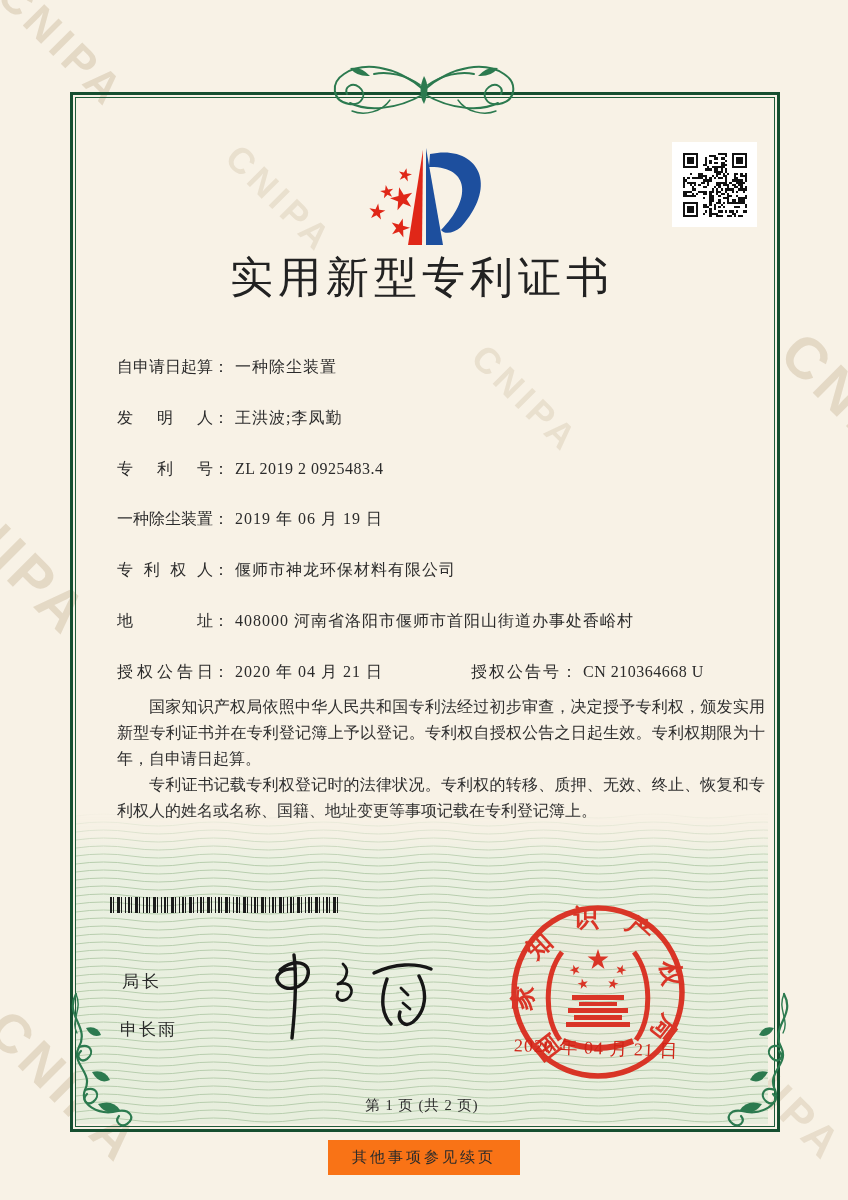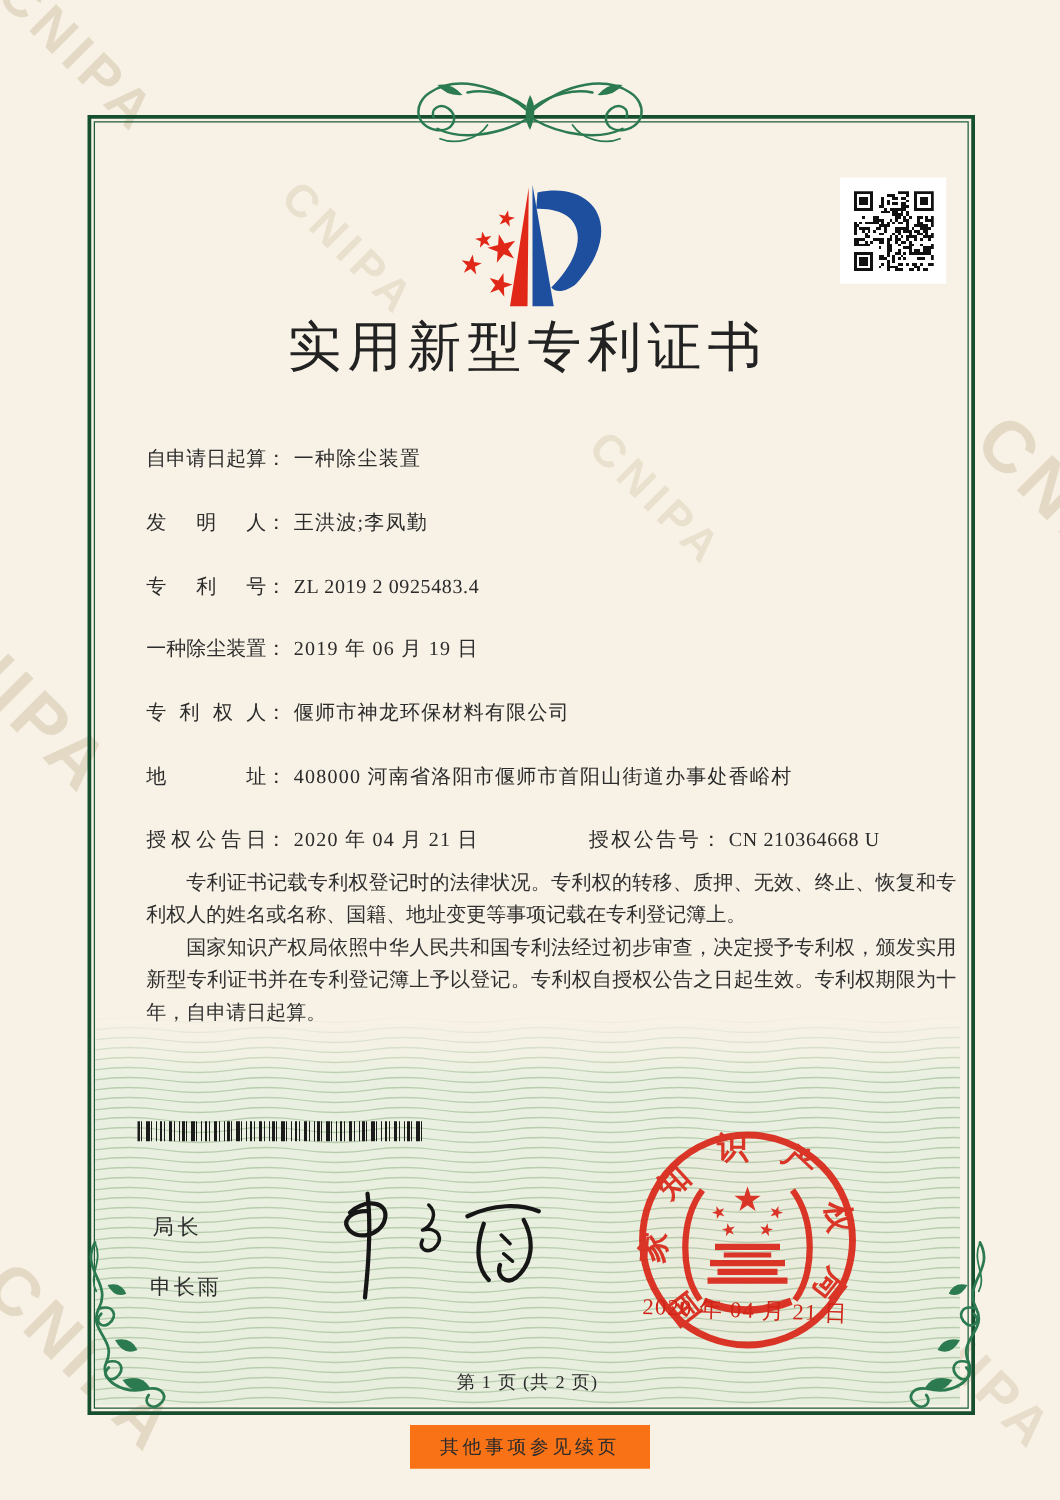--- a/index.html
+++ b/index.html
@@ -192,22 +192,22 @@
     <span class="flabel">专利权人</span><span>：</span><span class="fvalue">偃师市神龙环保材料有限公司</span>
   </div>
   <div class="field-row" style="top:611px">
     <span class="flabel">地址</span><span>：</span><span class="fvalue">408000 河南省洛阳市偃师市首阳山街道办事处香峪村</span>
   </div>
   <div class="field-row" style="top:662px">
     <span class="flabel">授权公告日</span><span>：</span><span class="fvalue">2020 年 04 月 21 日</span><span class="fcol2"></span><span class="flabel2">授权公告号</span><span>：</span><span class="fvalue latin">CN 210364668 U</span>
   </div>
 
   <div class="legal">
+    <p>国家知识产权局依照中华人民共和国专利法经过初步审查，决定授予专利权，颁发实用新型专利证书并在专利登记簿上予以登记。专利权自授权公告之日起生效。专利权期限为十年，自申请日起算。</p>
     <p>专利证书记载专利权登记时的法律状况。专利权的转移、质押、无效、终止、恢复和专利权人的姓名或名称、国籍、地址变更等事项记载在专利登记簿上。</p>
-    <p>国家知识产权局依照中华人民共和国专利法经过初步审查，决定授予专利权，颁发实用新型专利证书并在专利登记簿上予以登记。专利权自授权公告之日起生效。专利权期限为十年，自申请日起算。</p>
   </div>
 
   <div class="barcode"></div>
 
   <div class="director-label">局长</div>
   <div class="director-name">申长雨</div>
 
   <svg class="signature" width="195" height="96" viewBox="0 0 195 96" xmlns="http://www.w3.org/2000/svg">
     <g stroke="#161616" fill="none" stroke-width="3.4" stroke-linecap="round" stroke-linejoin="round">
       <path d="M30,22 C44,10 61,14 58,27 C55,41 34,45 28,34 C24,27 33,20 45,21"></path>

